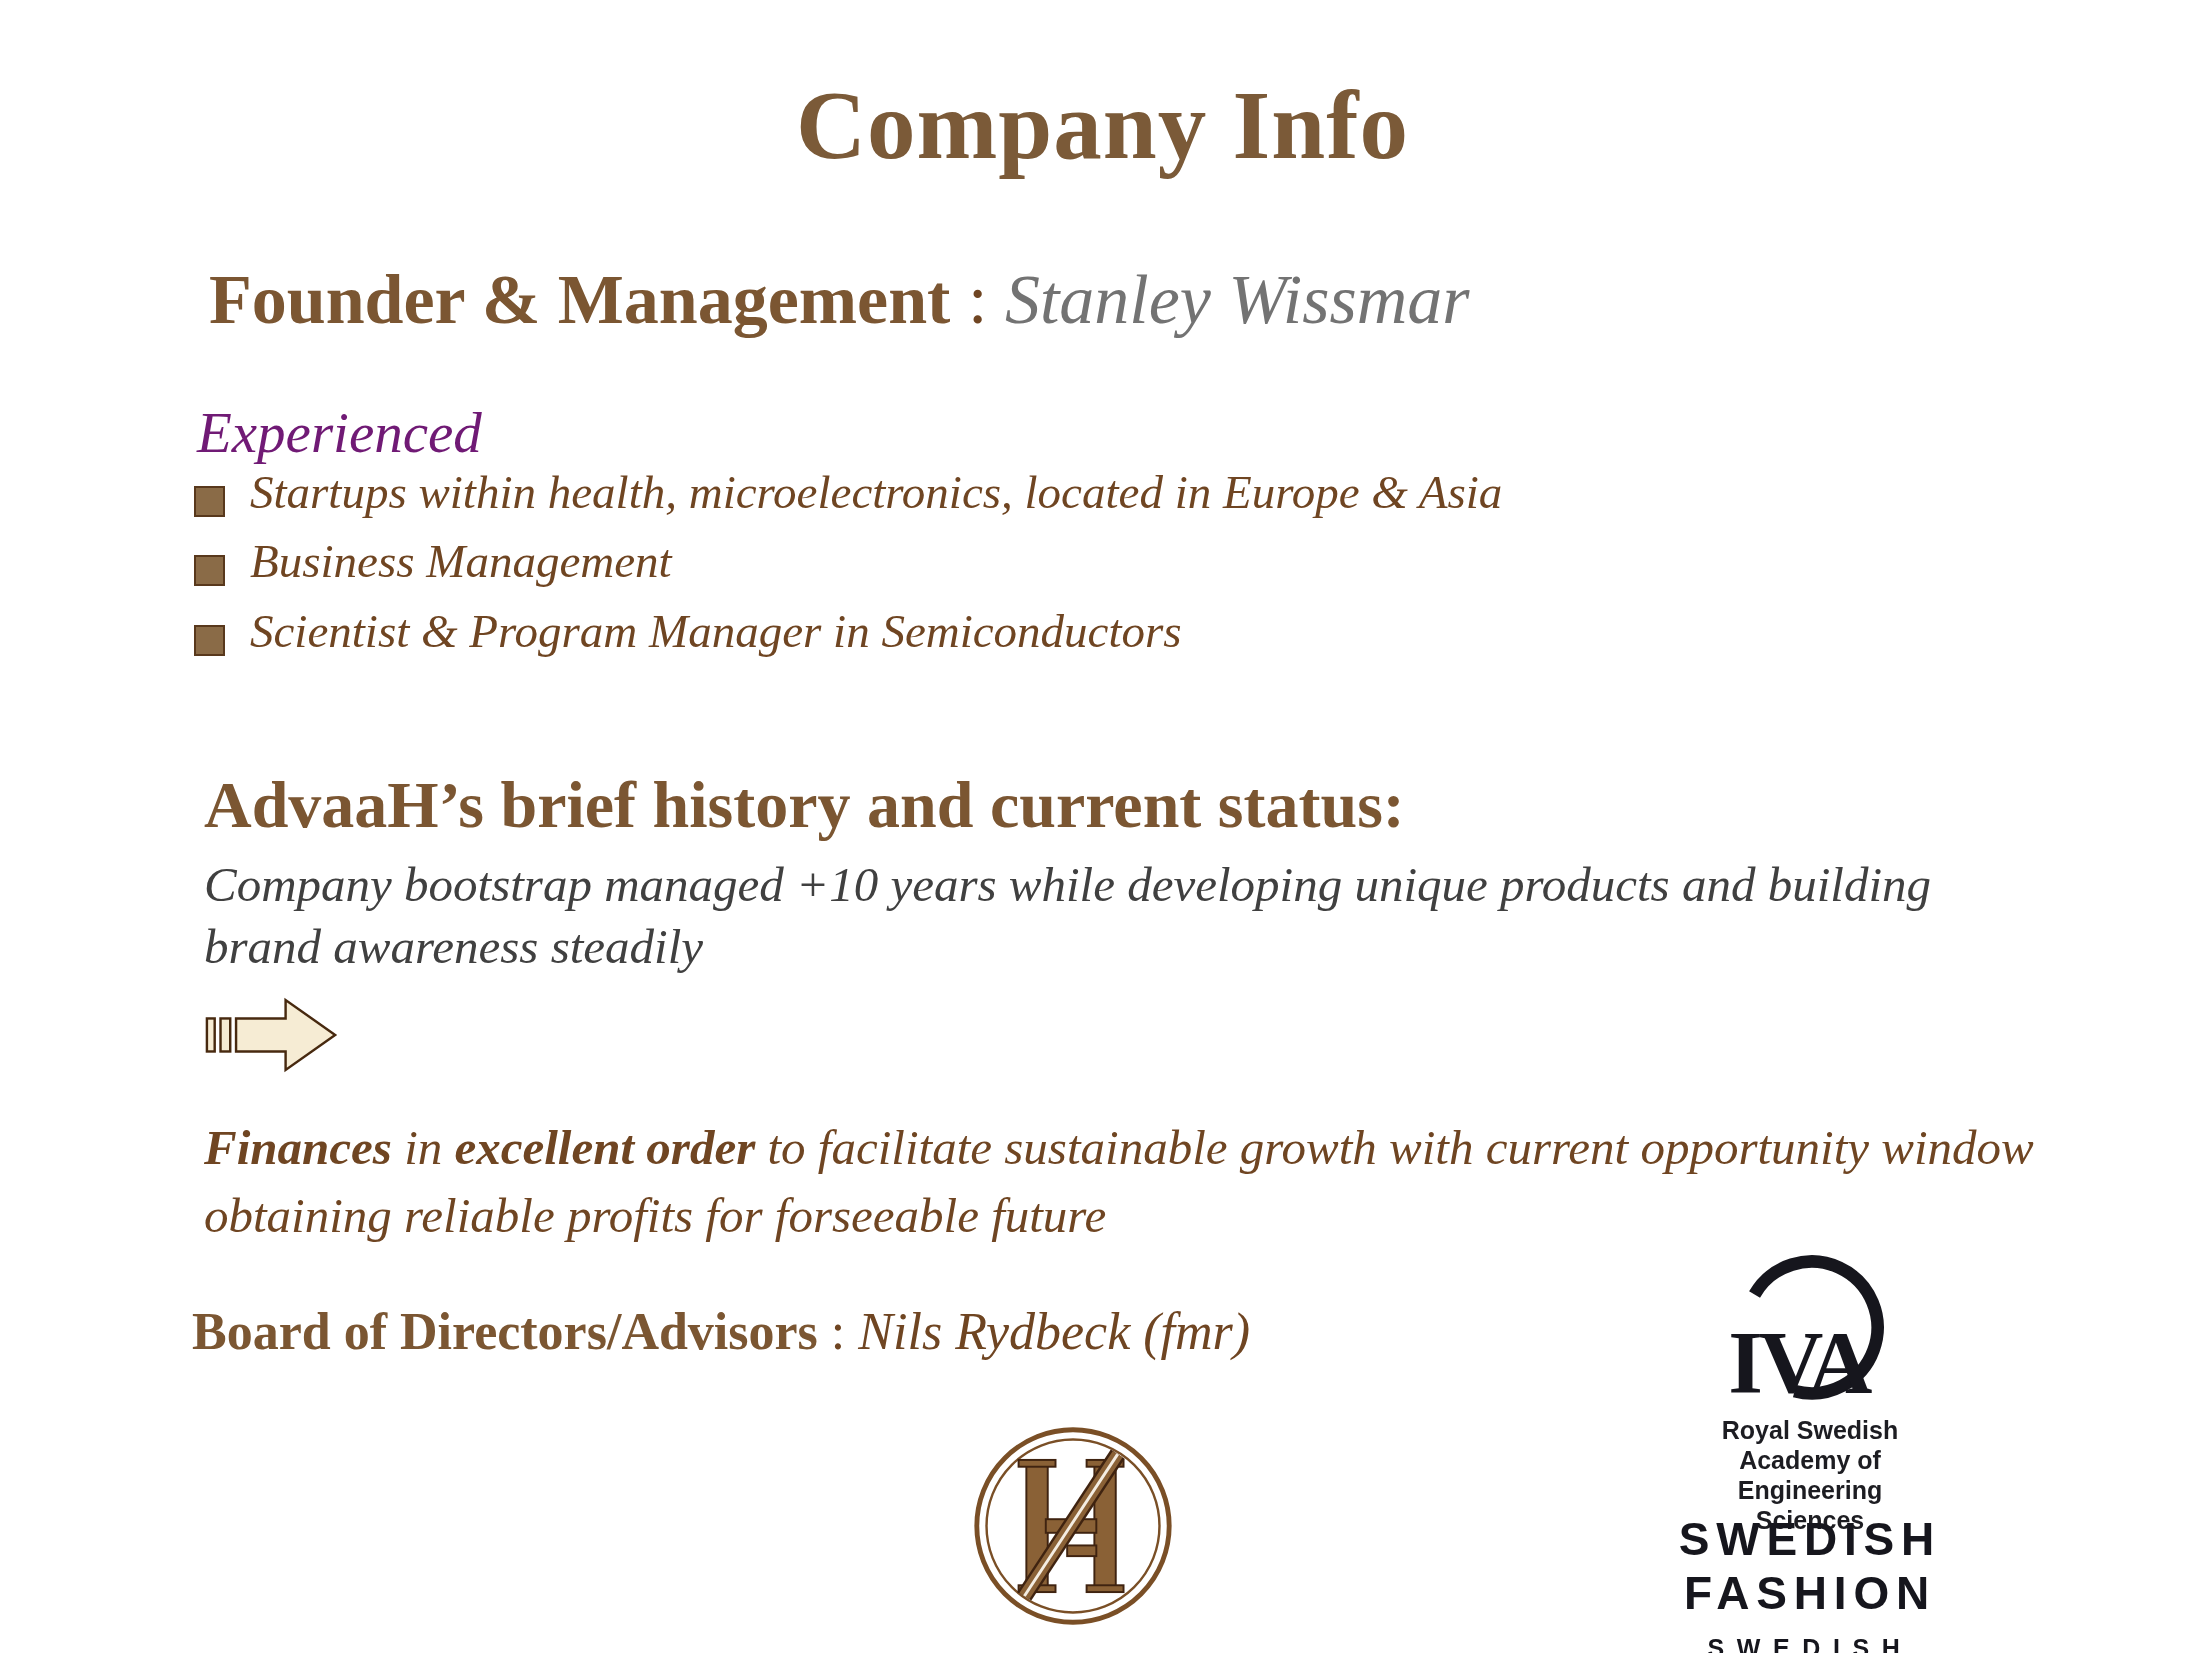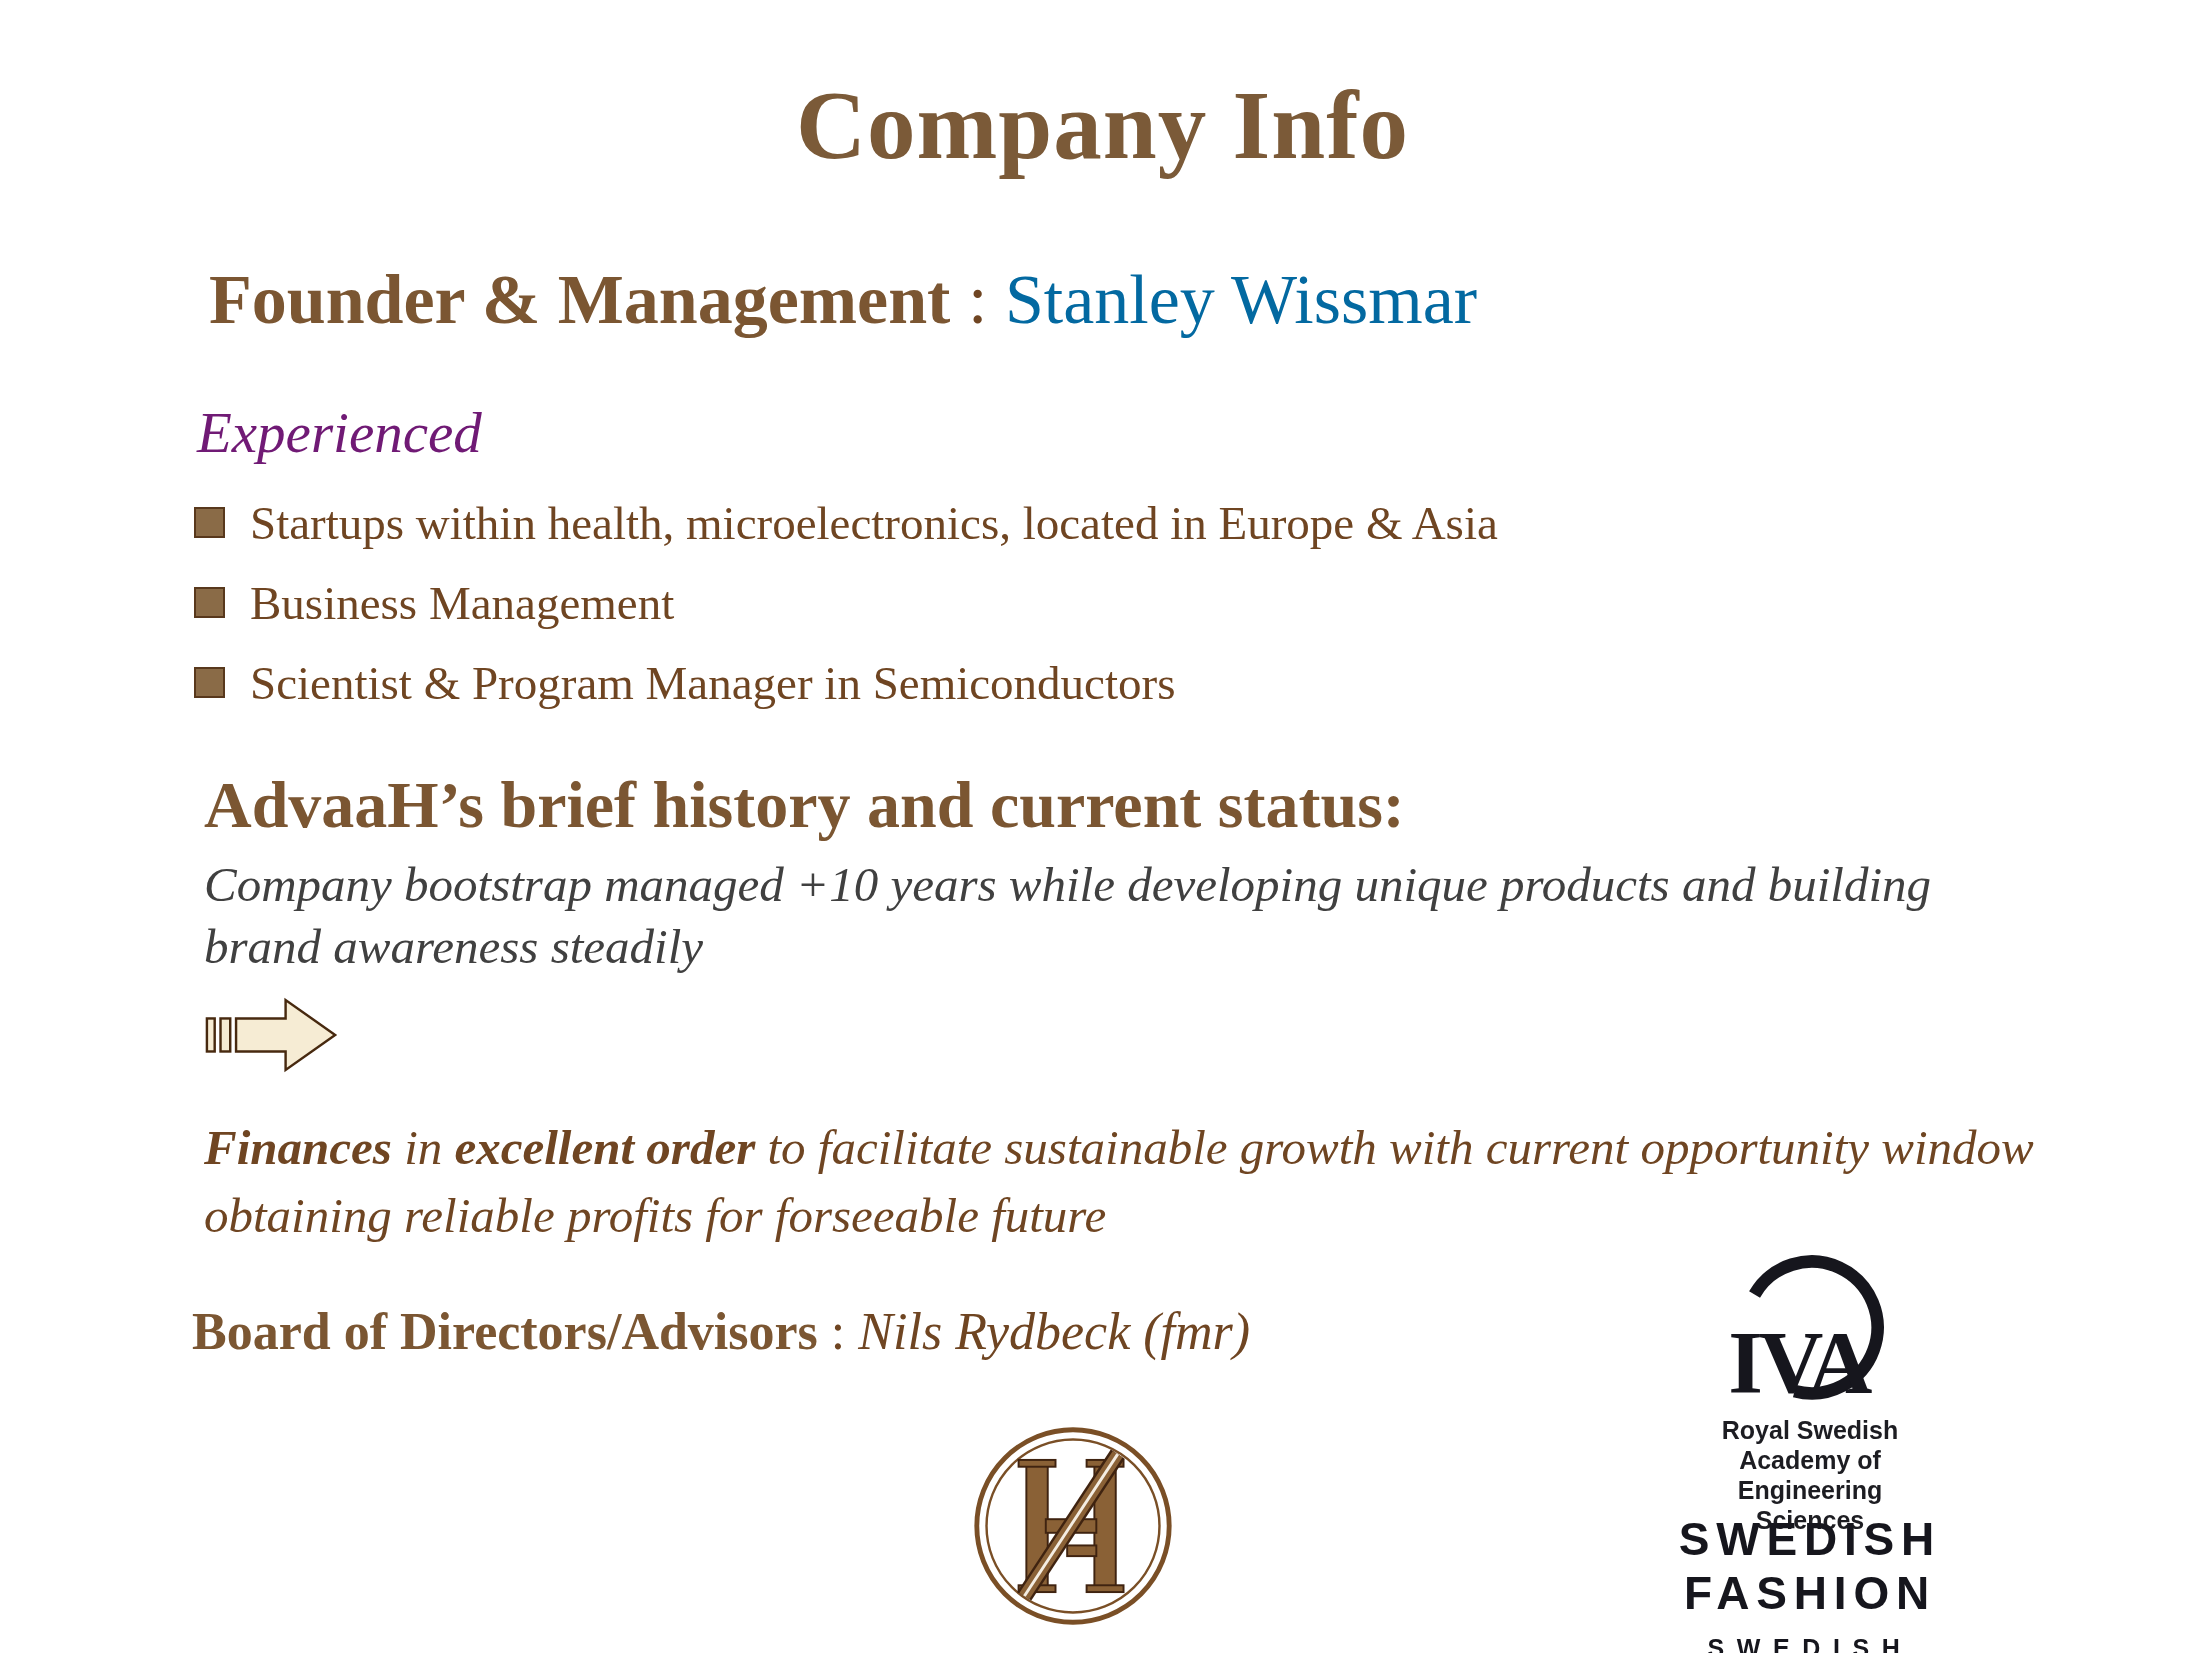--- a/index.html
+++ b/index.html
@@ -22,38 +22,37 @@
     letter-spacing:1px;
   }
   .founder-line{
     left:209px;top:260px;
     font-size:70px;
     color:#7b5632;
     white-space:nowrap;
   }
   .founder-line .hd{font-weight:bold;}
   .founder-line .sep{font-weight:normal;color:#6f4522;}
-  .founder-line .name{font-weight:normal;color:#0369a1;}
+  .founder-line .name{font-style:italic;font-weight:normal;color:#737373;}
 
   .experienced{
     left:197px;top:400px;
     font-size:57px;font-style:italic;
     color:#701a75;
   }
   .bullet-list{
     left:194px;top:468px;
     width:1844px;
     list-style:none;margin:0;padding:0;
   }
   .bullet-list li{
-    display:flex;align-items:flex-start;
+    display:flex;align-items:flex-end;
     margin-bottom:20.4px;
-    font-size:47px;line-height:49px;
+    font-size:47px;font-style:italic;line-height:49px;
     color:#6f4522;
-    margin-top:31px;
   }
   .bullet-square{
     flex:0 0 auto;
     width:27px;height:27px;
     margin:7.8px 25px 0 0;
     background:#8a6b47;
     border:2.9px solid #58381c;
   }
 
   .history-heading{

